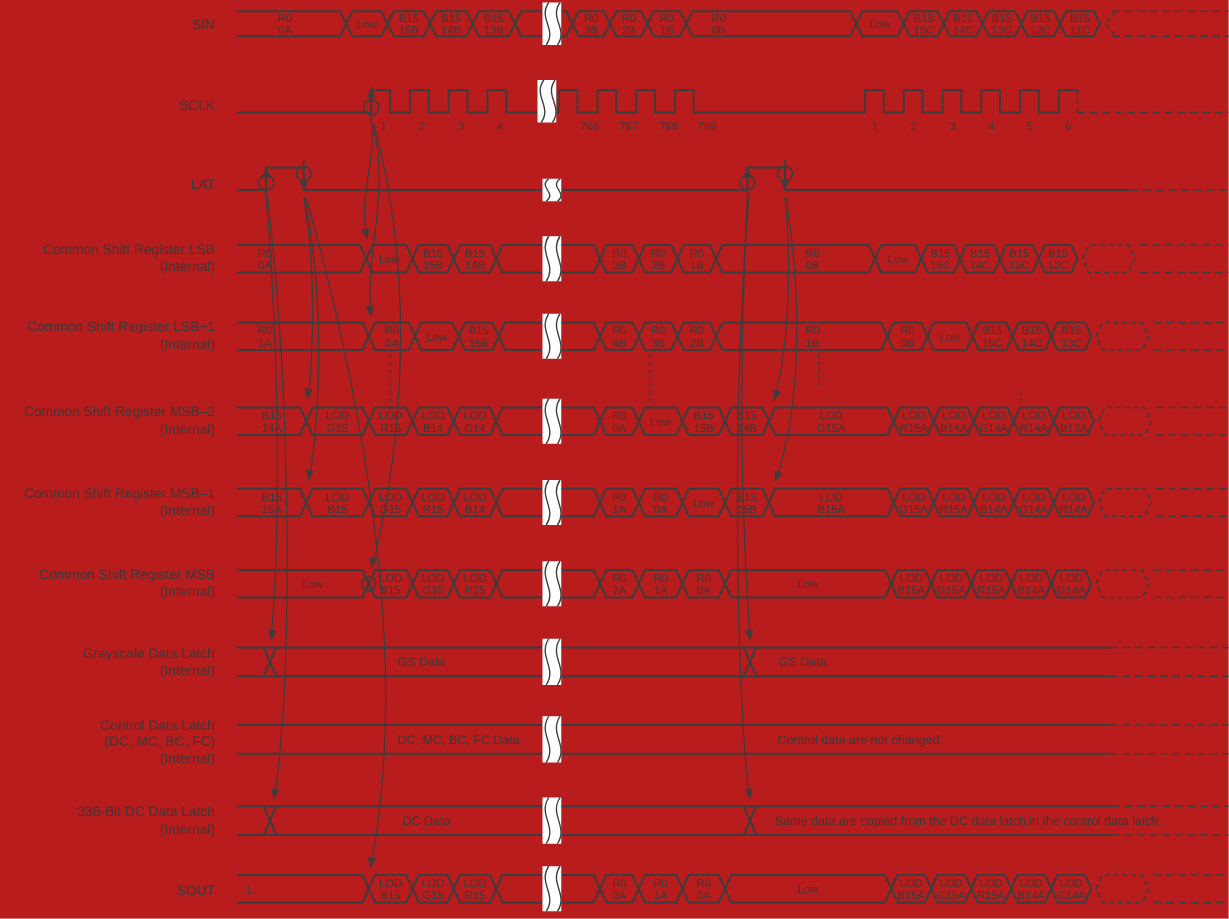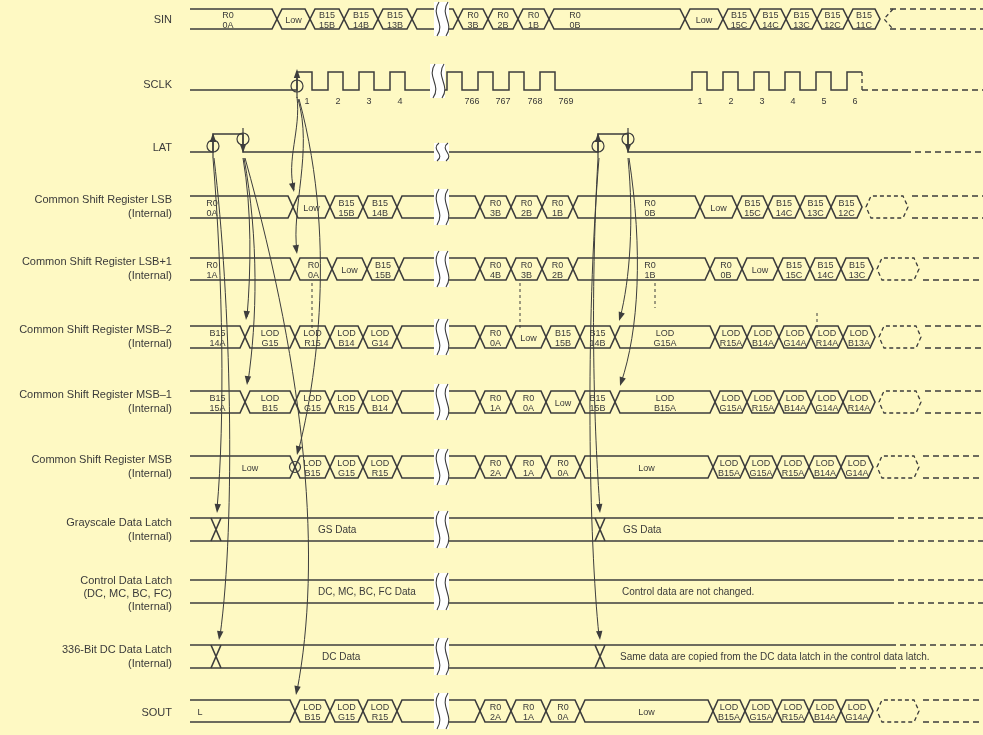--- a/index.html
+++ b/index.html
@@ -1,16 +1,16 @@
 <!DOCTYPE html>
 <html><head>
 <meta charset="utf-8">
 <style>
   html,body{margin:0;padding:0;background:#ffffff;}
-  .stage{position:relative;width:983px;height:735px;background:#fef9c3;overflow:hidden;}
+  .stage{position:relative;width:983px;height:735px;background:#b91c1c;overflow:hidden;}
   svg text{font-family:"Liberation Sans", sans-serif;}
 </style>
 </head>
 <body>
 
 <div class="stage">
   <svg width="983" height="735" viewBox="0 0 983 735" xmlns="http://www.w3.org/2000/svg">
       <g>
         <text x="172" y="23" font-size="11" text-anchor="end" fill="#3a3a3a">SIN</text>
         <path d="M 190,9 L 272,9 L 277,19 L 272,29 L 190,29" fill="none" stroke="#3d3d3d" stroke-width="1.6"></path>

